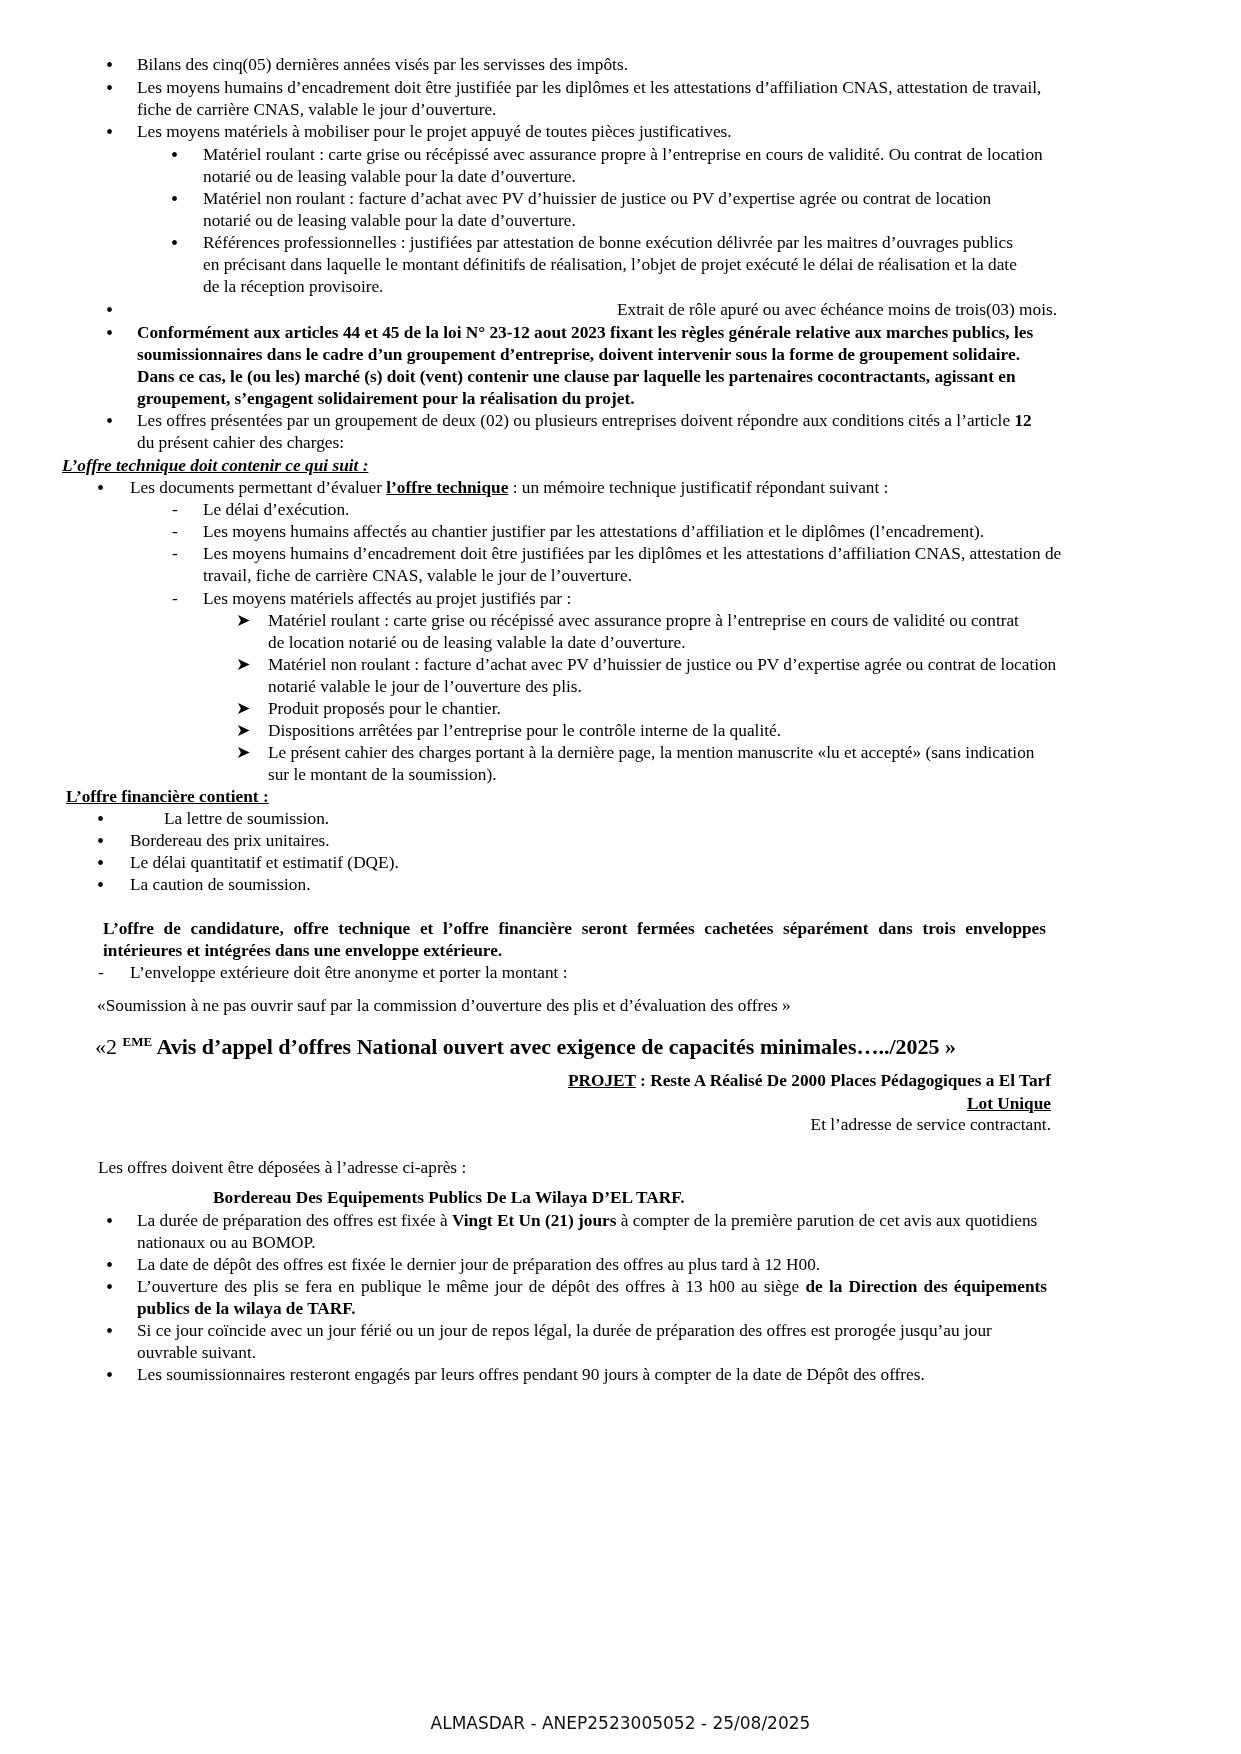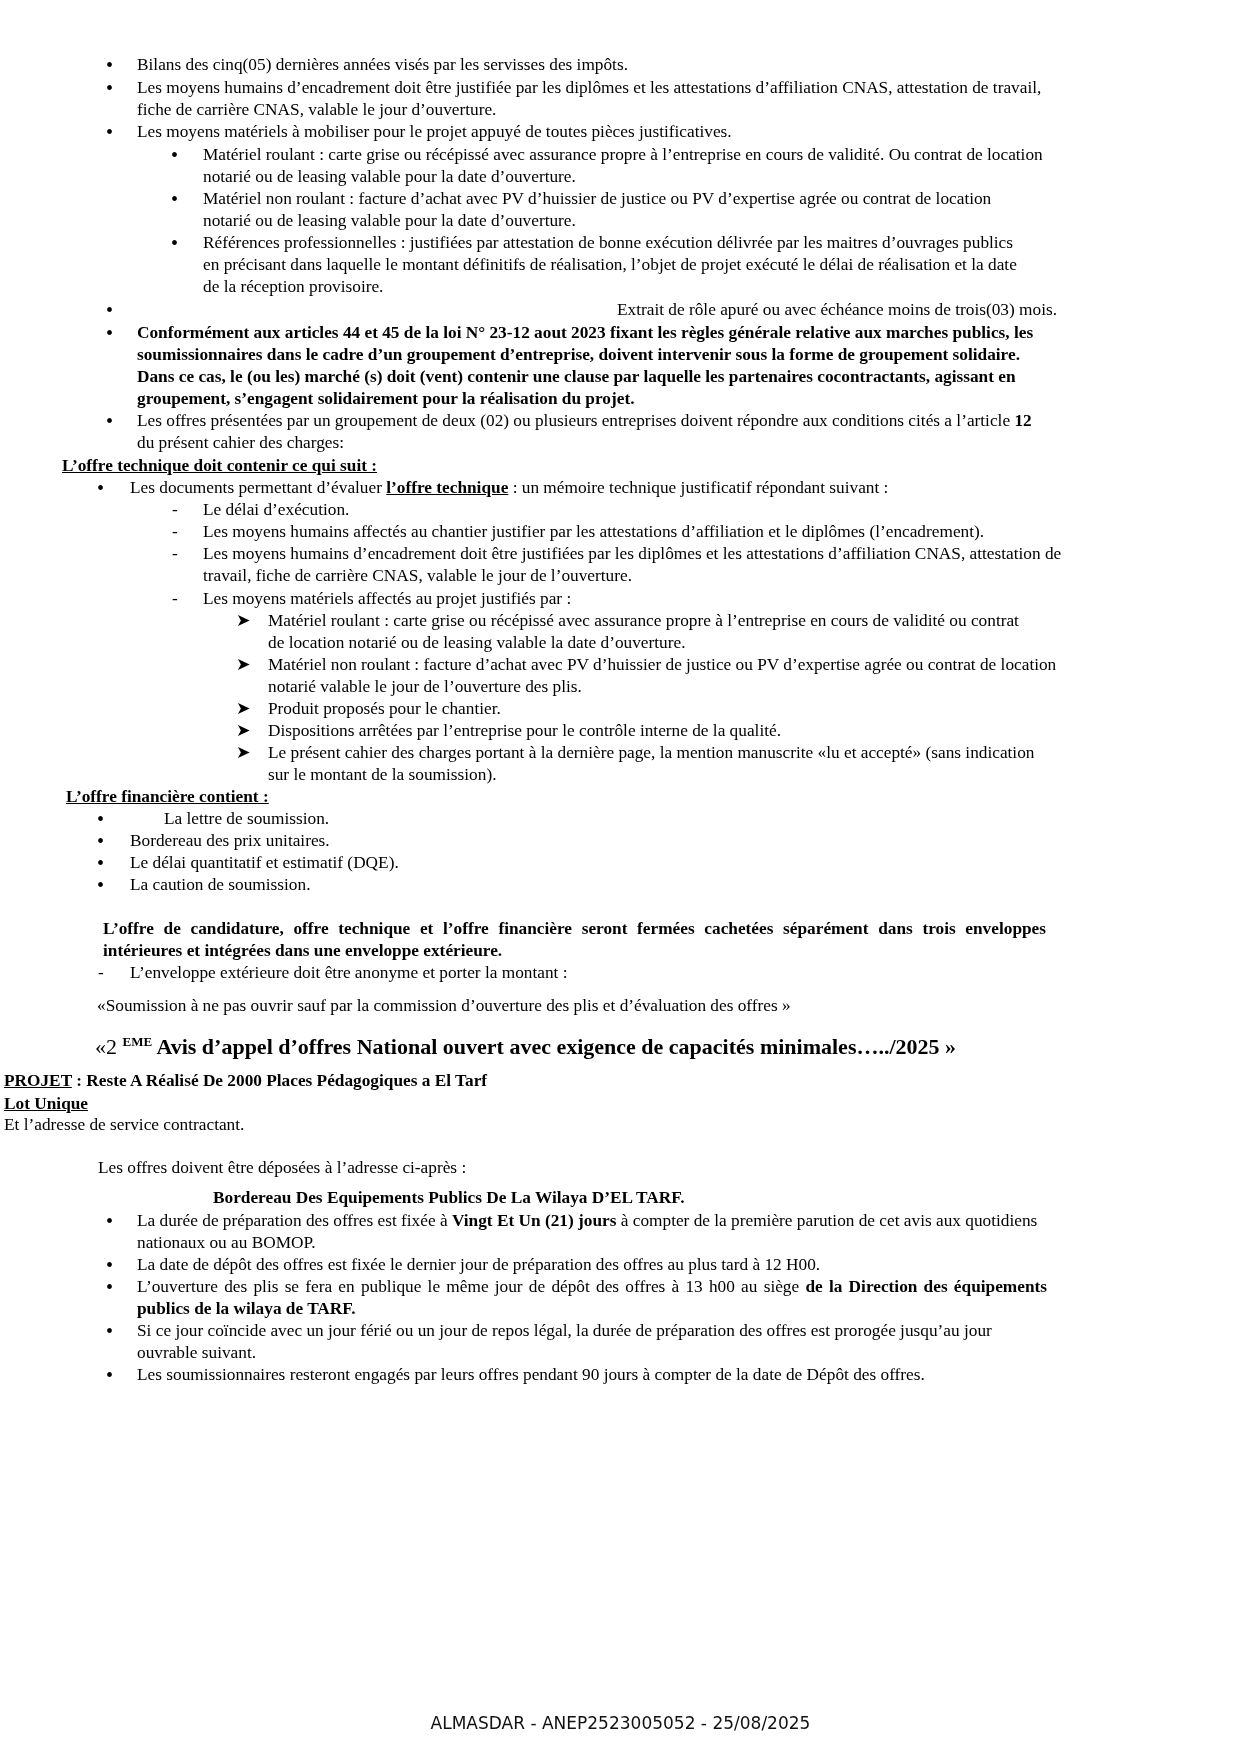--- a/index.html
+++ b/index.html
@@ -11,21 +11,21 @@
   .page { position: absolute; left: 0; top: 0; width: 1241px; height: 1754px; }
   .row { position: absolute; white-space: nowrap; }
   .b { font-weight: bold; }
   .u { text-decoration: underline; }
   .bullet { position: absolute; width: 20px; text-align: left; }
   .dot::before { content: "\2022"; font-size: 20px; }
   .block { position: absolute; }
   .item { position: absolute; }
   .item .txt { position: absolute; white-space: normal; }
   .justify { text-align: justify; text-align-last: left; }
-  .center { position: absolute; left: 4px; width: 1039px; text-align: left; }
+  .center { position: absolute; left: 12px; width: 1039px; text-align: right; }
   .footer {
     position: absolute; top: 1712px; left: 0; width: 1241px; text-align: center;
     font-family: "DejaVu Sans", sans-serif; font-size: 17px; color: #111;
   }
   .title-big { font-size: 22px; font-weight: bold; }
   sup { font-size: 13px; vertical-align: 8px; }
 </style>
 </head>
 <body>
 
@@ -65,21 +65,21 @@
     <span class="bullet dot" style="left:106px;"></span>
     <span class="txt b" style="left:137px;width:915px;">Conformément aux articles 44 et 45 de la loi N° 23-12 aout 2023 fixant les règles générale relative aux marches publics, les soumissionnaires dans le cadre d’un groupement d’entreprise, doivent intervenir sous la forme de groupement solidaire. Dans ce cas, le (ou les) marché (s) doit (vent) contenir une clause par laquelle les partenaires cocontractants, agissant en groupement, s’engagent solidairement pour la réalisation du projet.</span>
   </div>
   <div class="item" style="top:410px;left:0;">
     <span class="bullet dot" style="left:106px;"></span>
     <span class="txt" style="left:137px;width:900px;">
       <span>Les offres présentées par un groupement de deux (02) ou plusieurs entreprises doivent répondre aux conditions cités a l’article </span><span class="b">12</span><span> du présent cahier des charges:</span>
     </span>
   </div>
 
-  <div class="row b u" style="top:455px;left:62px;">L’offre technique doit contenir ce qui suit :</div>
+  <div class="row b u" style="top:455px;left:62px;font-style:italic;">L’offre technique doit contenir ce qui suit :</div>
 
   <div class="item" style="top:477px;left:0;">
     <span class="bullet dot" style="left:97px;"></span>
     <span class="txt" style="left:130px;width:950px;">
       <span>Les documents permettant d’évaluer </span><span class="b u">l’offre technique</span><span> : un mémoire technique justificatif répondant suivant :</span>
     </span>
   </div>
 
   <div class="item" style="top:499px;left:0;">
     <span class="bullet" style="left:172px;">-</span>

